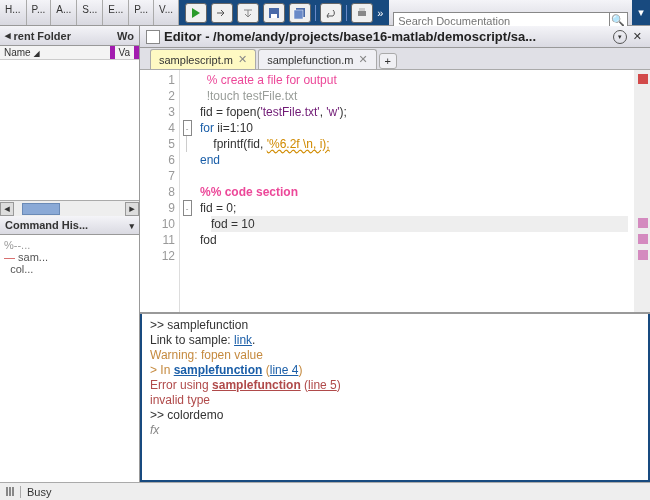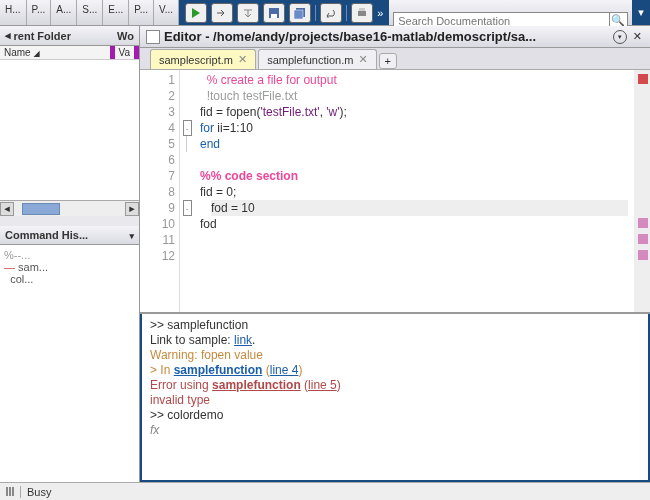--- a/index.html
+++ b/index.html
@@ -19,21 +19,21 @@
 .left { width:140px; display:flex; flex-direction:column; border-right:1px solid #999; }
 .panel-head { background:linear-gradient(#f4f4f8,#dadae2); border-bottom:1px solid #999; padding:3px 5px; font-weight:bold; font-size:11px; display:flex; align-items:center; }
 .folder-panel { flex:0 0 auto; }
 .cols-row { display:flex; background:#f4f4f4; border-bottom:1px solid #ccc; font-size:10px; }
 .cols-row div { padding:1px 4px; border-right:5px solid #a21caf; }
 .folder-body { height:140px; background:#fff; }
 .hscroll { height:16px; background:#eee; border-top:1px solid #aaa; display:flex; align-items:center; }
 .hs-arrow { width:14px; height:14px; background:#ddd; border:1px solid #999; display:flex; align-items:center; justify-content:center; cursor:pointer;}
 .hs-track { flex:1; background:#eee; height:14px; position:relative; }
 .hs-thumb { position:absolute; left:8px; width:38px; height:12px; background:#8aa9d6; top:1px; border:1px solid #6a8ab6; }
-.cmdhist { flex:1; display:flex; flex-direction:column;margin-top:10px; }
+.cmdhist { flex:1; display:flex; flex-direction:column; }
 .cmdhist-body { flex:1; background:#fff; padding:4px; font-family:monospace; font-size:11px; }
 .cmdhist-body div { white-space:nowrap; overflow:hidden; text-overflow:ellipsis; color:#555; }
 .right { flex:1; display:flex; flex-direction:column; overflow:hidden; }
 .editor-panel { flex:1; display:flex; flex-direction:column; min-height:0; }
 .editor-title { display:flex; align-items:center; gap:4px; padding:3px 6px; background:linear-gradient(#f4f4f8,#dadae2); border-bottom:1px solid #999; }
 .editor-title .t { flex:1; font-weight:bold; font-size:13px; white-space:nowrap; overflow:hidden; text-overflow:ellipsis; color:#222; }
 .ed-icon { width:14px;height:14px;background:#fff;border:1px solid #888; display:inline-block; }
 .circ { width:14px;height:14px;border:1px solid #555;border-radius:50%;display:flex;align-items:center;justify-content:center;cursor:pointer;}
 .filetabs { display:flex; background:#e0e0e6; border-bottom:1px solid #aaa; height:22px; align-items:flex-end; padding-left:10px; gap:2px; }
 .ftab { padding:3px 8px; background:#f0f0f4; border:1px solid #aaa; border-bottom:none; border-radius:3px 3px 0 0; font-size:11px; cursor:pointer; display:flex; gap:5px; align-items:center;}
@@ -221,20 +221,21 @@
             </div>
           <div></div>
             <div></div>
             <div></div>
         </div>
         <div class="code">
           <div class="cl"><span class="cm">  </span><span class="cm">% create a file for output</span></div>
           <div class="cl"><span class="cmd-t">  </span><span class="cmd-t">!touch testFile.txt</span></div>
           <div class="cl"><span>fid = fopen(</span><span class="str">'testFile.txt'</span><span>, </span><span class="str">'w'</span><span>);</span></div>
           <div class="cl"><span class="kw">for</span><span> ii=1:10</span></div>
+          <div class="cl"><span>    fprintf(fid, </span><span class="err">'%6.2f \n, i);</span></div>
           <div class="cl"><span class="kw">end</span></div>
           <div class="cl"></div>
           <div class="cl"><span class="cm" style="font-weight:bold">%% code section</span></div>
           <div class="cl"><span>fid = 0;</span></div>
           <div class="cl sel"><span>fod = 10</span></div>
           <div class="cl"><span>fod</span></div>
           <div class="cl"></div>
         </div>
         <div class="indmargin">
           <div class="sq" style="top:4px;background:#d24a4a"></div>

